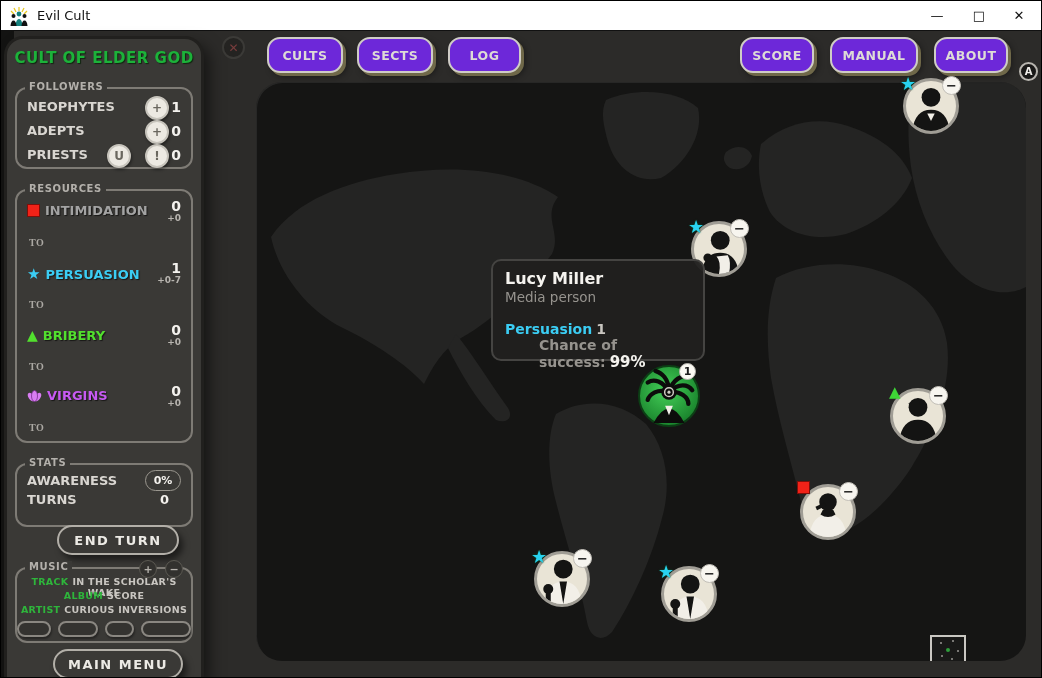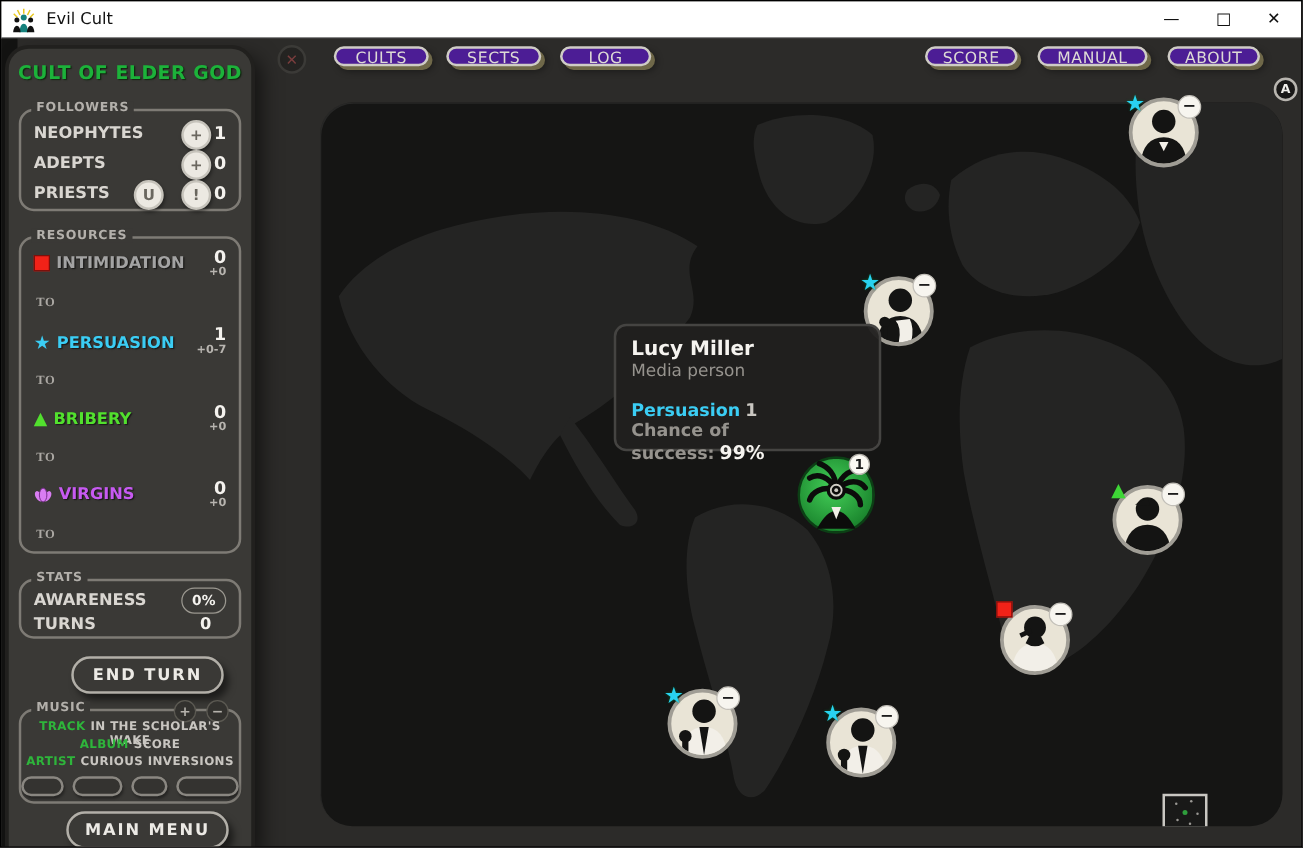--- a/index.html
+++ b/index.html
@@ -11,21 +11,21 @@
   .app-icon { width:20px; height:20px; margin-left:8px; }
   .app-title { margin-left:8px; font-size:13px; color:#111; }
   .win-btn { position:absolute; top:0; width:40px; height:29px; display:flex; align-items:center; justify-content:center; font-size:13px; color:#111; cursor:default; }
   .win-min { right:84px; } .win-max { right:42px; } .win-close { right:2px; }
 
   
   .content { position:absolute; left:0; top:30px; width:1042px; height:648px; background:#2c2b29; }
   .left-strip { position:absolute; left:0; top:0; width:13px; height:100%; background:#131312; }
 
   
-  .pill { position:absolute; top:6px; height:16px; background:#4c1d95; border:2px solid #cfccc6; border-radius:13px; color:#dedbd6; font-weight:normal; font-size:12.5px; letter-spacing:0.5px; display:flex; align-items:center; justify-content:center; box-shadow:3px 3px 0 #6f6849, 4px 4px 6px rgba(0,0,0,0.4); }
+  .pill { position:absolute; top:6px; height:36px; background:#6d28d9; border:2px solid #cfccc6; border-radius:13px; color:#dedbd6; font-weight:bold; font-size:12.5px; letter-spacing:0.5px; display:flex; align-items:center; justify-content:center; box-shadow:3px 3px 0 #6f6849, 4px 4px 6px rgba(0,0,0,0.4); }
   .close-circle { position:absolute; left:221px; top:5px; width:23px; height:23px; border-radius:50%; background:#242321; border:2px solid #3b3a37; color:#7a3d3d; font-size:12px; font-weight:bold; display:flex; align-items:center; justify-content:center; }
   .a-badge { position:absolute; left:1018px; top:31px; width:19px; height:19px; border-radius:50%; background:#191817; border:2px solid #b8b5af; color:#f0eeea; font-size:10px; font-weight:bold; display:flex; align-items:center; justify-content:center; z-index:30; }
 
   
   .map { position:absolute; left:255px; top:51px; width:770px; height:579px; background:#151514; border-radius:26px; box-shadow:inset 1px 1px 0 rgba(255,255,255,0.08); overflow:hidden; }
   .map svg.world { position:absolute; left:0; top:0; }
   .minimap { position:absolute; left:674px; top:553px; width:36px; height:28px; border:2px solid #c9c7c2; background:rgba(255,255,255,0.02); }
   .minimap i { position:absolute; width:2px; height:2px; border-radius:50%; background:#9a9894; }
   .minimap i.g { width:4px; height:4px; background:#2f9e3c; }
 
@@ -38,21 +38,21 @@
   .badge-minus{ position:absolute; right:-5px; top:-5px; width:19px; height:19px; border-radius:50%; background:#f7f5ef; border:1px solid #c2bfb8; color:#1c1c1c; font-size:13px; font-weight:bold; display:flex; align-items:center; justify-content:center; z-index:2; }
   .token-cult { position:absolute; width:62px; height:62px; border-radius:50%; background:radial-gradient(circle at 45% 40%, #44cf58, #1d8a30 70%, #0f5c1e); border:2px solid #0c3f15; z-index:9; }
   .badge-count{ position:absolute; right:2px; top:-4px; width:17px; height:17px; border-radius:50%; background:#fbf9f3; border:1px solid #b5b2ab; color:#1c1c1c; font-size:11px; font-weight:bold; display:flex; align-items:center; justify-content:center; z-index:2; }
 
   
   .tooltip { position:absolute; left:490px; top:228px; width:214px; height:102px; background:rgba(33,32,31,0.95); border:2px solid #454442; border-radius:10px; padding:8px 12px; z-index:20; }
   .tt-name { font-size:16px; font-weight:bold; color:#f5f3ef; }
   .tt-role { font-size:13.5px; font-weight:normal; color:#96938e; margin-top:1px; }
   .tt-skill { margin-top:16px; font-size:14px; font-weight:bold; }
   .tt-skill .sk { color:#3bcdf4; } .tt-skill .sv { color:#c9c6c1; margin-left:4px; }
-  .tt-chance { font-size:14px; font-weight:bold; color:#96938e; }
+  .tt-chance { font-size:14px; font-weight:bold; color:#96938e;margin-left:34px; }
   .tt-chance .cv { color:#f5f3ef; font-size:15px; margin-left:4px; }
 
   
   .sidebar { position:absolute; left:6px; top:8px; width:194px; height:640px; background:#3a3936; border-radius:16px 16px 0 0; box-shadow:0 0 0 3px #21201e, 8px 6px 16px rgba(0,0,0,0.55); z-index:5; }
   .cult-title { position:absolute; left:0; top:10px; width:100%; text-align:center; font-size:15px; font-weight:bold; color:#1cb23a; letter-spacing:0.5px; text-shadow:1px 1px 1px #10270f; }
   .panel { position:absolute; left:8px; width:178px; border:2px solid #7e7b75; border-radius:12px; }
   .legend { position:absolute; top:-8px; left:8px; background:#3a3936; padding:0 4px; font-size:10px; font-weight:bold; color:#b3b0ab; letter-spacing:0.6px; }
   .p-followers { top:48px; height:82px; }
   .f-row { position:absolute; left:0; width:100%; height:24px; }
   .f-name { position:absolute; left:10px; top:4px; font-size:13px; font-weight:bold; color:#d9d6d1; }
@@ -61,21 +61,21 @@
   .p-resources { top:150px; height:254px; }
   .r-row { position:absolute; left:10px; display:flex; align-items:center; gap:5px; }
   .r-name { font-size:13px; font-weight:bold; text-shadow:1px 1px 1px rgba(0,0,0,0.6); }
   .r-sq { width:13px; height:13px; background:#f12218; border:1px solid #7e0f0a; }
   .r-star { font-size:15px; color:#3bcdf4; }
   .r-tri { font-size:14px; color:#52e02e; }
   .r-val { position:absolute; right:10px; text-align:right; }
   .r-val .v { font-size:14px; font-weight:bold; color:#f4f2ee; line-height:14px; }
   .r-val .d { font-size:9px; font-weight:bold; color:#b8b5b0; line-height:10px; }
   .to { position:absolute; left:12px; font-size:10px; font-weight:bold; color:#aba8a3; letter-spacing:0.5px;font-family:Liberation Serif, serif; }
-  .p-stats { top:424px; height:48px; }
+  .p-stats { top:424px; height:64px; }
   .s-name { position:absolute; left:10px; font-size:13px; font-weight:bold; color:#d9d6d1; }
   .s-oval { position:absolute; right:10px; top:5px; width:36px; height:21px; border:1.5px solid #9a978f; border-radius:11px; display:flex; align-items:center; justify-content:center; font-size:11px; font-weight:bold; color:#f4f2ee; }
   .s-val { position:absolute; right:22px; font-size:13px; font-weight:bold; color:#f4f2ee; }
   .big-btn { position:absolute; background:#3a3936; border:2px solid #b2afa8; border-radius:16px; color:#eceae5; font-size:13px; font-weight:bold; letter-spacing:1.5px; display:flex; align-items:center; justify-content:center; box-shadow:4px 5px 6px rgba(0,0,0,0.5); }
   .end-turn { left:50px; top:486px; width:122px; height:30px; }
   .main-menu { left:46px; top:610px; width:130px; height:30px; }
   .p-music { top:528px; height:76px; }
   .m-circle { position:absolute; top:-9px; width:18px; height:18px; border-radius:50%; background:#32312e; border:1px solid #5b5952; color:#b5b2ac; font-size:11px; font-weight:bold; display:flex; align-items:center; justify-content:center; }
   .m-plus { right:34px; } .m-minus { right:8px; }
   .m-line { position:absolute; width:100%; text-align:center; font-size:9.5px; font-weight:bold; color:#c9c6c1; letter-spacing:0.3px; }

